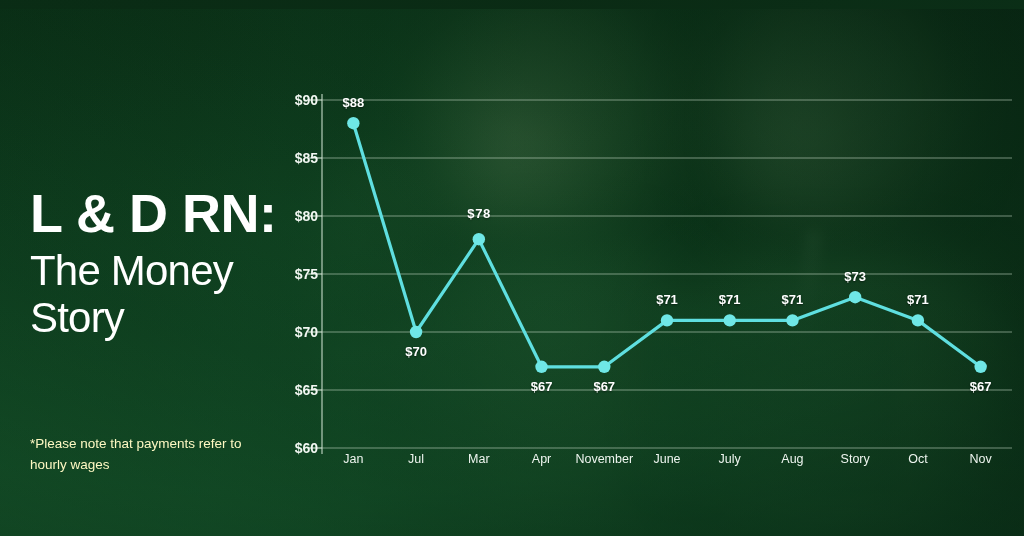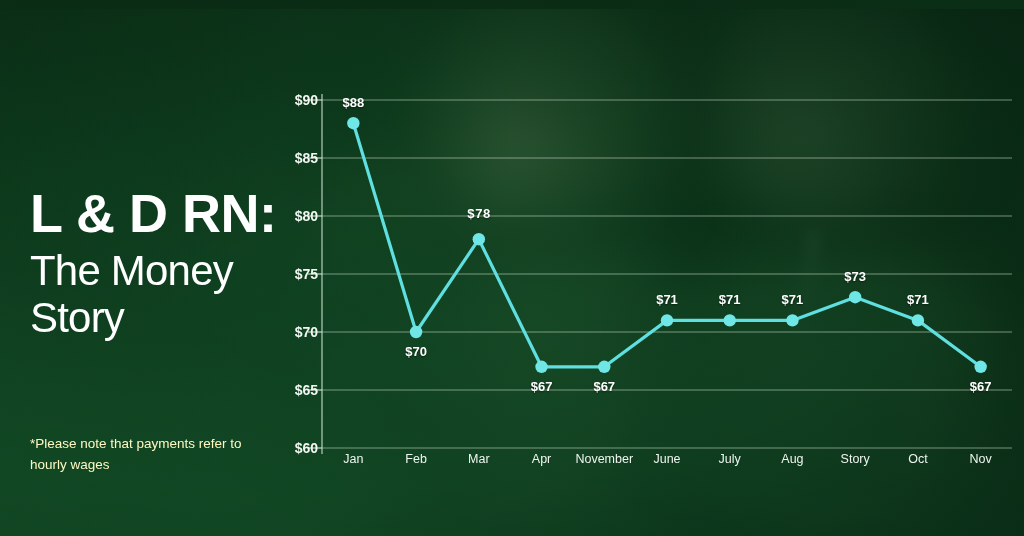--- a/index.html
+++ b/index.html
@@ -195,21 +195,21 @@
         <div class="ylabel" style="top: 448px;">$60</div>
         <div class="ylabel" style="top: 390px;">$65</div>
         <div class="ylabel" style="top: 332px;">$70</div>
         <div class="ylabel" style="top: 274px;">$75</div>
         <div class="ylabel" style="top: 216px;">$80</div>
         <div class="ylabel" style="top: 158px;">$85</div>
         <div class="ylabel" style="top: 100px;">$90</div>
       </div>
     <div id="xtick-host">
         <div class="xlabel" style="left: 353.364px;">Jan</div>
-        <div class="xlabel" style="left: 416.091px;">Feb</div>
+        <div class="xlabel" style="left: 416.091px;">Jul</div>
         <div class="xlabel" style="left: 478.818px;">Mar</div>
         <div class="xlabel" style="left: 541.545px;">Apr</div>
         <div class="xlabel" style="left: 604.273px;">November</div>
         <div class="xlabel" style="left: 667px;">June</div>
         <div class="xlabel" style="left: 729.727px;">July</div>
         <div class="xlabel" style="left: 792.455px;">Aug</div>
         <div class="xlabel" style="left: 855.182px;">Story</div>
         <div class="xlabel" style="left: 917.909px;">Oct</div>
         <div class="xlabel" style="left: 980.636px;">Nov</div>
       </div>

